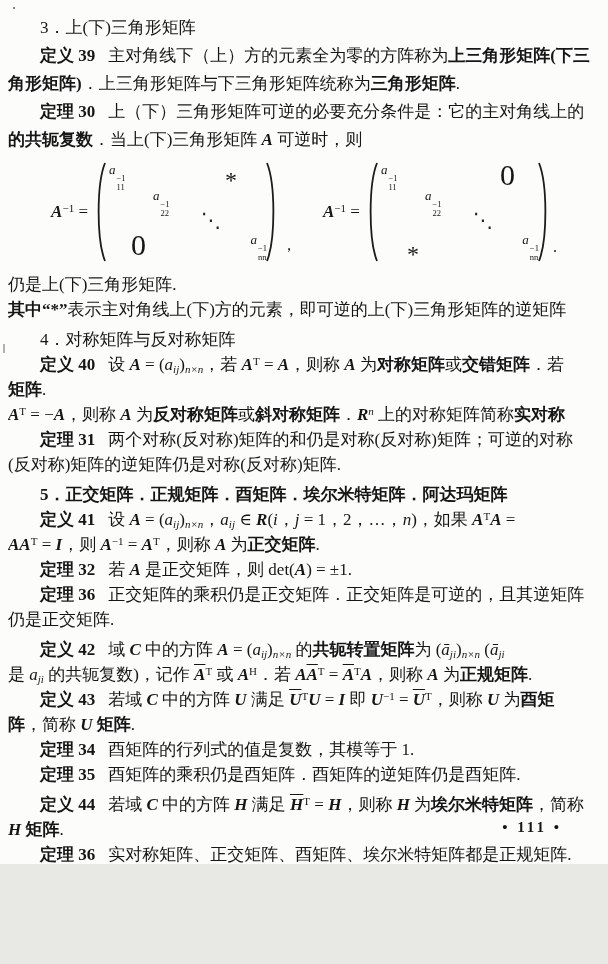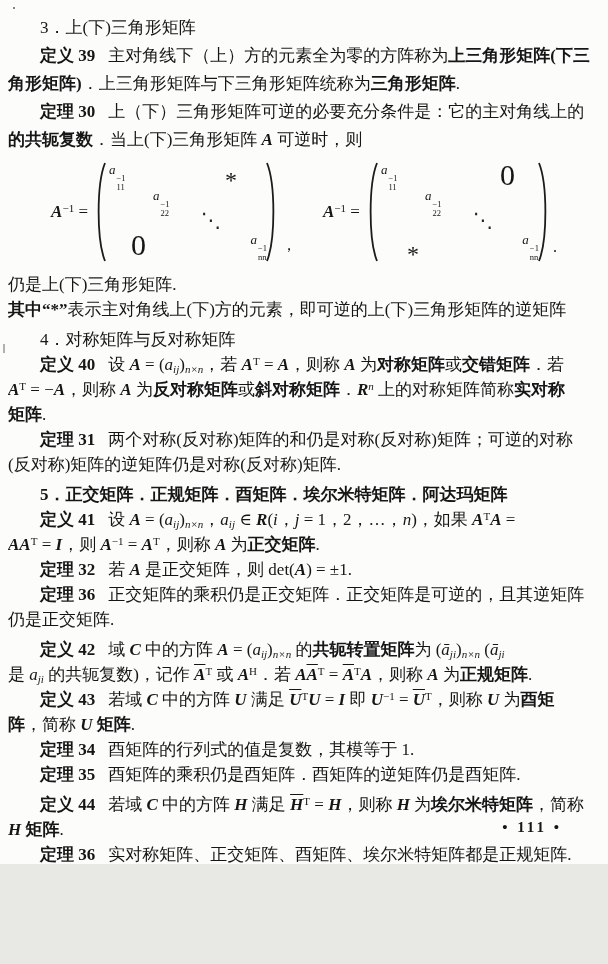--- a/index.html
+++ b/index.html
@@ -131,22 +131,22 @@
       <span class="mafter">.</span>
     </div>
 
   </div>
 
   <div class="flow" id="flow-bottom" style="padding-top:0;">
       <div class="line"><span>仍是上(下)三角形矩阵.</span></div>
       <div class="line"><span class="b">其中</span><span class="b">“*”</span><span>表示主对角线上(下)方的元素，即可逆的上(下)三角形矩阵的逆矩阵</span></div>
       <div class="line ind sp"><span>4．对称矩阵与反对称矩阵</span></div>
       <div class="line ind"><span class="lab">定义 40</span><span>设 </span><span class="b it">A</span><span> = (</span><span class="it">a</span><sub class="it">ij</sub><span>)</span><sub class="it">n×n</sub><span>，若 </span><span class="b it">A</span><sup>T</sup><span> = </span><span class="b it">A</span><span>，则称 </span><span class="b it">A</span><span> 为</span><span class="b">对称矩阵</span><span>或</span><span class="b">交错矩阵</span><span>．若</span></div>
+      <div class="line"><span class="b">矩阵</span><span>.</span></div>
       <div class="line"><span class="b it">A</span><sup>T</sup><span> = −</span><span class="b it">A</span><span>，则称 </span><span class="b it">A</span><span> 为</span><span class="b">反对称矩阵</span><span>或</span><span class="b">斜对称矩阵</span><span>．</span><span class="b it">R</span><sup class="it">n</sup><span> 上的对称矩阵简称</span><span class="b">实对称</span></div>
-      <div class="line"><span class="b">矩阵</span><span>.</span></div>
       <div class="line ind"><span class="lab">定理 31</span><span>两个对称(反对称)矩阵的和仍是对称(反对称)矩阵；可逆的对称</span></div>
       <div class="line"><span>(反对称)矩阵的逆矩阵仍是对称(反对称)矩阵.</span></div>
       <div class="line ind sp"><span class="b">5．正交矩阵．正规矩阵．酉矩阵．埃尔米特矩阵．阿达玛矩阵</span></div>
       <div class="line ind"><span class="lab">定义 41</span><span>设 </span><span class="b it">A</span><span> = (</span><span class="it">a</span><sub class="it">ij</sub><span>)</span><sub class="it">n×n</sub><span>，</span><span class="it">a</span><sub class="it">ij</sub><span> ∈ </span><span class="b it">R</span><span>(</span><span class="it">i</span><span>，</span><span class="it">j</span><span> = 1，2，…，</span><span class="it">n</span><span>)，如果 </span><span class="b it">A</span><sup>T</sup><span class="b it">A</span><span> =</span></div>
       <div class="line"><span class="b it">A</span><span class="b it">A</span><sup>T</sup><span> = </span><span class="b it">I</span><span>，则 </span><span class="b it">A</span><sup>−1</sup><span> = </span><span class="b it">A</span><sup>T</sup><span>，则称 </span><span class="b it">A</span><span> 为</span><span class="b">正交矩阵</span><span>.</span></div>
       <div class="line ind"><span class="lab">定理 32</span><span>若 </span><span class="b it">A</span><span> 是正交矩阵，则 det(</span><span class="b it">A</span><span>) = ±1.</span></div>
       <div class="line ind"><span class="lab">定理 36</span><span>正交矩阵的乘积仍是正交矩阵．正交矩阵是可逆的，且其逆矩阵</span></div>
       <div class="line"><span>仍是正交矩阵.</span></div>
       <div class="line ind sp"><span class="lab">定义 42</span><span>域 </span><span class="b it">C</span><span> 中的方阵 </span><span class="b it">A</span><span> = (</span><span class="it">a</span><sub class="it">ij</sub><span>)</span><sub class="it">n×n</sub><span> 的</span><span class="b">共轭转置矩阵</span><span>为 (</span><span class="it">ā</span><sub class="it">ji</sub><span>)</span><sub class="it">n×n</sub><span> (</span><span class="it">ā</span><sub class="it">ji</sub></div>
       <div class="line"><span>是 </span><span class="it">a</span><sub class="it">ji</sub><span> 的共轭复数)，记作 </span><span class="b it bar">A</span><sup>T</sup><span> 或 </span><span class="b it">A</span><sup>H</sup><span>．若 </span><span class="b it">A</span><span class="b it bar">A</span><sup>T</sup><span> = </span><span class="b it bar">A</span><sup>T</sup><span class="b it">A</span><span>，则称 </span><span class="b it">A</span><span> 为</span><span class="b">正规矩阵</span><span>.</span></div>

